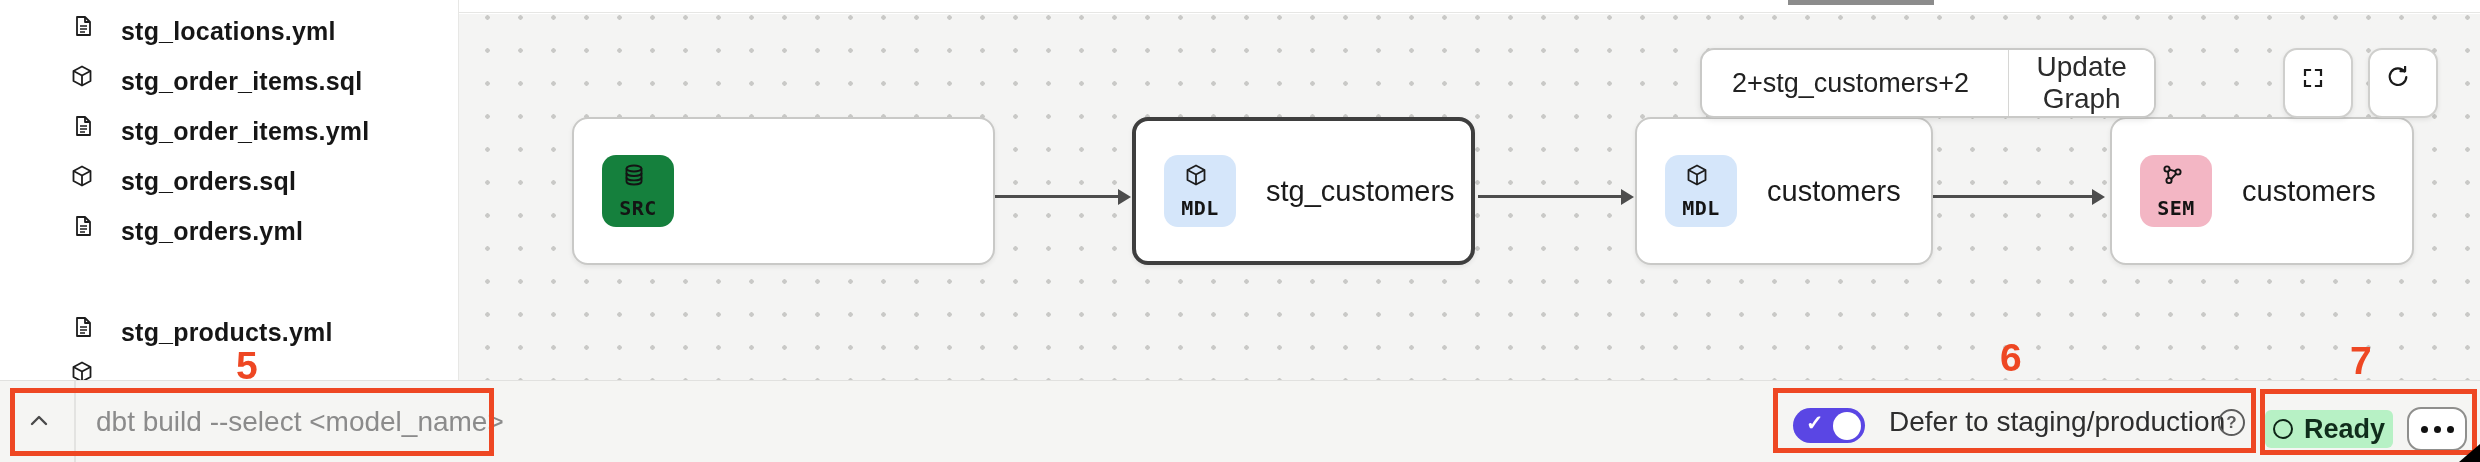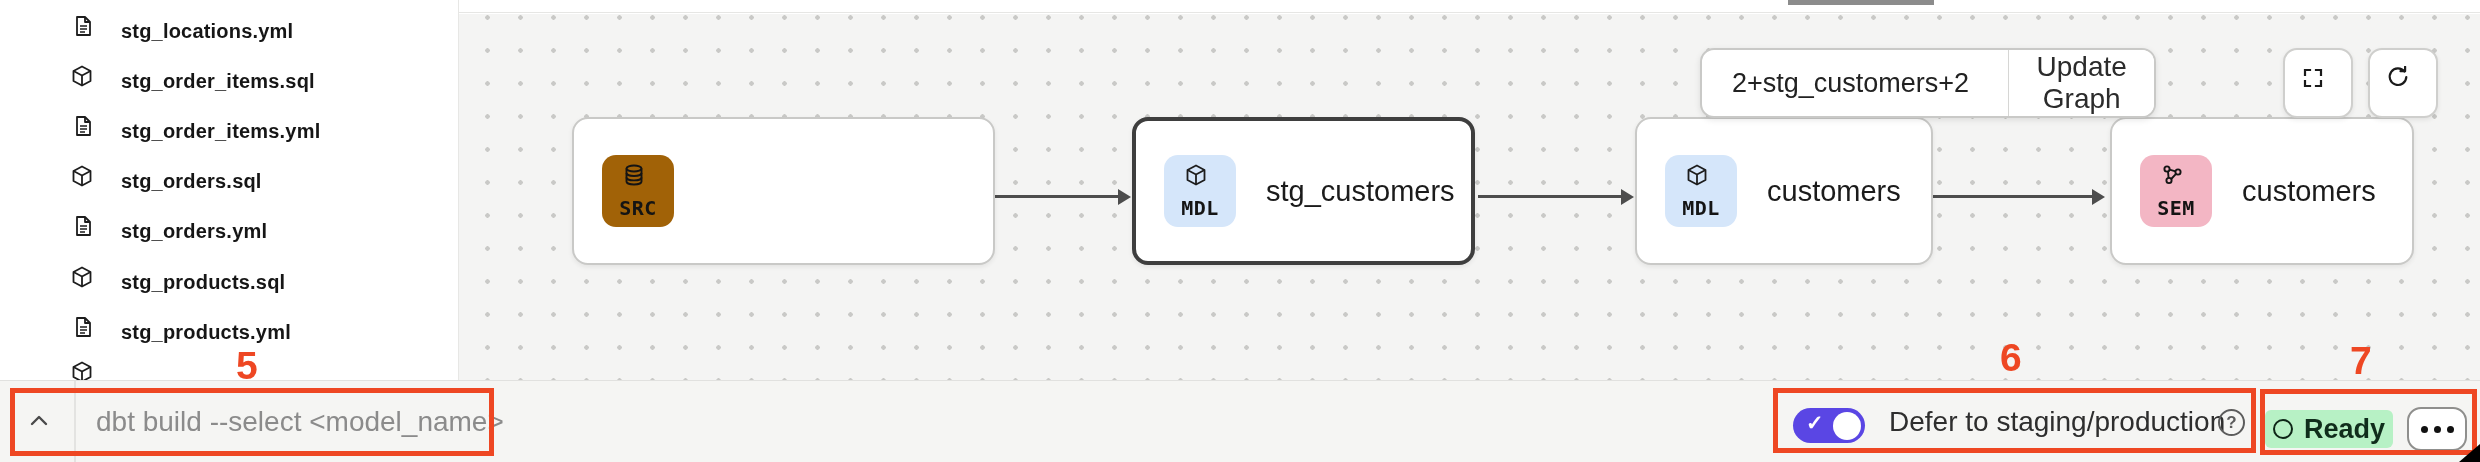--- a/index.html
+++ b/index.html
@@ -5,40 +5,40 @@
   * { margin:0; padding:0; box-sizing:border-box; }
   body { font-family:"Liberation Sans", sans-serif; background:#fff; }
   #app { position:relative; width:2480px; height:462px; overflow:hidden; background:#fff; }
 
   
   .sidebar { position:absolute; left:0; top:0; width:459px; height:380px; background:#fff;
              border-right:1px solid #e7e7e5; overflow:hidden; }
   .file-row { position:absolute; left:0; width:100%; height:50px; display:flex; align-items:center;
               padding-left:70px; gap:17px; cursor:pointer; }
   .file-row svg { width:34px; height:34px; flex:0 0 auto; }
-  .file-name { font-size:20px; font-weight:600; color:#161616; letter-spacing:.2px; white-space:nowrap; }
+  .file-name { font-size:25px; font-weight:600; color:#161616; letter-spacing:.2px; white-space:nowrap; }
 
   
   .graph-topstrip { position:absolute; left:459px; top:0; width:2021px; height:13px; background:#fff;
                     border-bottom:1px solid #e6e6e4; }
   .graph-scroll-thumb { position:absolute; left:1788px; top:0; width:146px; height:5px; background:#8c8c8c; }
   .graph-area { position:absolute; left:459px; top:14px; width:2021px; height:366px; background:#f4f4f3;
                 background-image:radial-gradient(circle, #c9c9c7 2px, transparent 2.5px);
                 background-size:33px 33px; background-position:12px 20px; }
 
   .node { position:absolute; top:117px; height:148px; background:#fff; border:2px solid #c9c9c7;
           border-radius:16px; box-shadow:0 2px 5px rgba(0,0,0,.07); display:flex; align-items:center;
           padding-left:28px; gap:30px; cursor:pointer; }
   .node.selected { border:4px solid #3e3e3e; }
   .badge { width:72px; height:72px; border-radius:14px; display:flex; flex-direction:column;
            align-items:center; justify-content:center; flex:0 0 auto; }
   .badge svg { width:32px; height:32px; }
   .badge span { font-family:"DejaVu Sans Mono", monospace; font-size:20px; font-weight:700;
                 color:#141414; margin-top:1px; letter-spacing:.5px; }
-  .badge-src { background:#a16207; }
+  .badge-src { background:#15803d; }
   .badge-mdl { background:#d5e6fa; }
   .badge-sem { background:#f3b6c4; }
   .node-label { font-size:29px; color:#1b1b1b; white-space:nowrap; padding-right:30px; }
 
   .edge { position:absolute; top:195px; height:2.5px; background:#4d4d4d; }
   .edge::after { content:""; position:absolute; right:-12px; top:-6.5px; width:0; height:0;
                  border-left:13px solid #4d4d4d; border-top:8px solid transparent; border-bottom:8px solid transparent; }
 
   
   .selector { position:absolute; left:1700px; top:48px; width:456px; height:70px; background:#fff;
@@ -160,26 +160,20 @@
           <use href="#ic-cube"></use>
         </svg>
       <span class="file-name">stg_orders.sql</span>
     </div>
     <div class="file-row" style="top:206px">
       <svg>
           <use href="#ic-doc"></use>
         </svg>
       <span class="file-name">stg_orders.yml</span>
     </div>
-    <div class="file-row" style="top:257px">
-      <svg>
-          <use href="#ic-cube"></use>
-        </svg>
-      <span class="file-name">stg_products.sql</span>
-    </div>
     <div class="file-row" style="top:307px">
       <svg>
           <use href="#ic-doc"></use>
         </svg>
       <span class="file-name">stg_products.yml</span>
     </div>
     <div class="file-row" style="top:352px">
       <svg>
           <use href="#ic-cube"></use>
         </svg>

